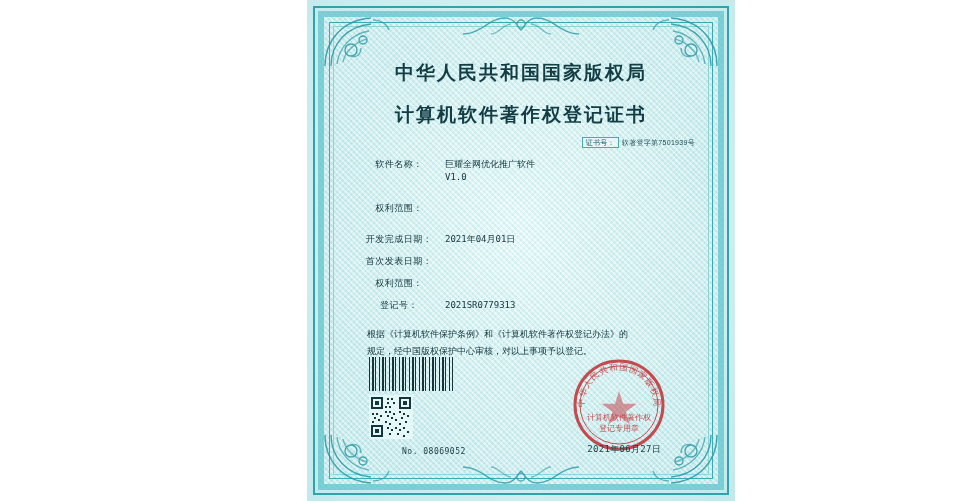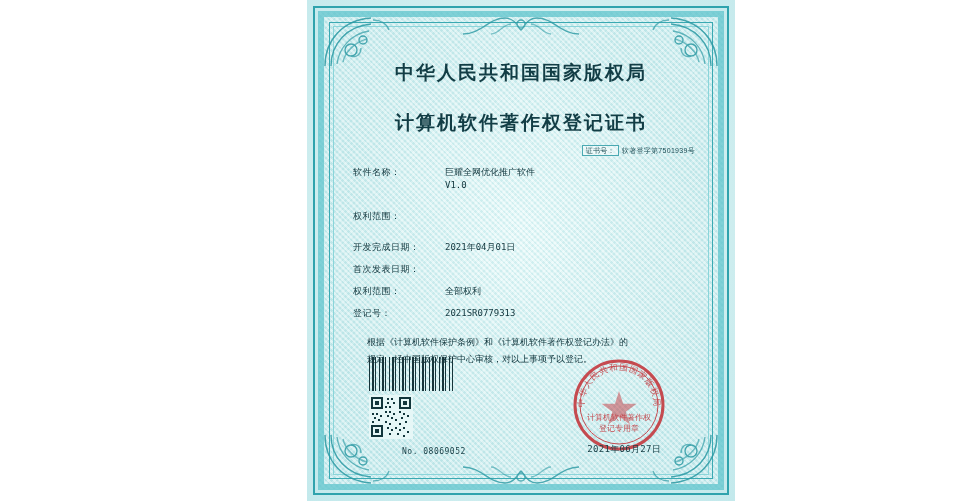--- a/index.html
+++ b/index.html
@@ -102,21 +102,21 @@
     color: #123d45;
     margin-top: 26px;
   }
   .title-2 {
     text-align: center;
     font-family: "DejaVu Serif", "Liberation Serif", serif;
     font-weight: bold;
     font-size: 19px;
     letter-spacing: 2px;
     color: #123d45;
-    margin-top: 24px;
+    margin-top: 16px;
   }
   .cert-no {
     margin-top: 10px;
     text-align: right;
     padding-right: 6px;
     font-size: 7px;
     color: #1d4c54;
     letter-spacing: .3px;
   }
   .cert-no .label {
@@ -135,21 +135,21 @@
     margin-bottom: 9px;
     font-size: 9px;
     color: #11353c;
   }
   .row .k {
     width: 92px;
     flex: 0 0 92px;
     letter-spacing: 3px;
     font-family: "DejaVu Sans", "Liberation Sans", sans-serif;
   }
-  .row .k.tight { letter-spacing: .5px; }
+  .row .k.tight { letter-spacing: .5px; text-align: center; }
   .row .v {
     flex: 1;
     font-family: "DejaVu Sans Mono", "Liberation Mono", monospace;
     font-size: 9px;
     color: #11353c;
     line-height: 1.45;
     white-space: pre-line;
   }
   .row .v.cn {
     font-family: "DejaVu Sans", "Liberation Sans", sans-serif;
@@ -316,21 +316,20 @@
         <div class="gap"></div>
         <div class="row">
           <div class="k tight">开发完成日期：</div>
           <div class="v">2021年04月01日</div>
         </div>
         <div class="row">
           <div class="k tight">首次发表日期：</div>
         </div>
         <div class="row">
           <div class="k tight">权利范围：</div>
-          <div class="v cn">全部权利</div>
         </div>
         <div class="row">
           <div class="k tight">登记号：</div>
           <div class="v">2021SR0779313</div>
         </div>
       </div>
 
       <div class="paragraph">
         <div>根据《计算机软件保护条例》和《计算机软件著作权登记办法》的</div>
         <div>规定，经中国版权保护中心审核，对以上事项予以登记。</div>

